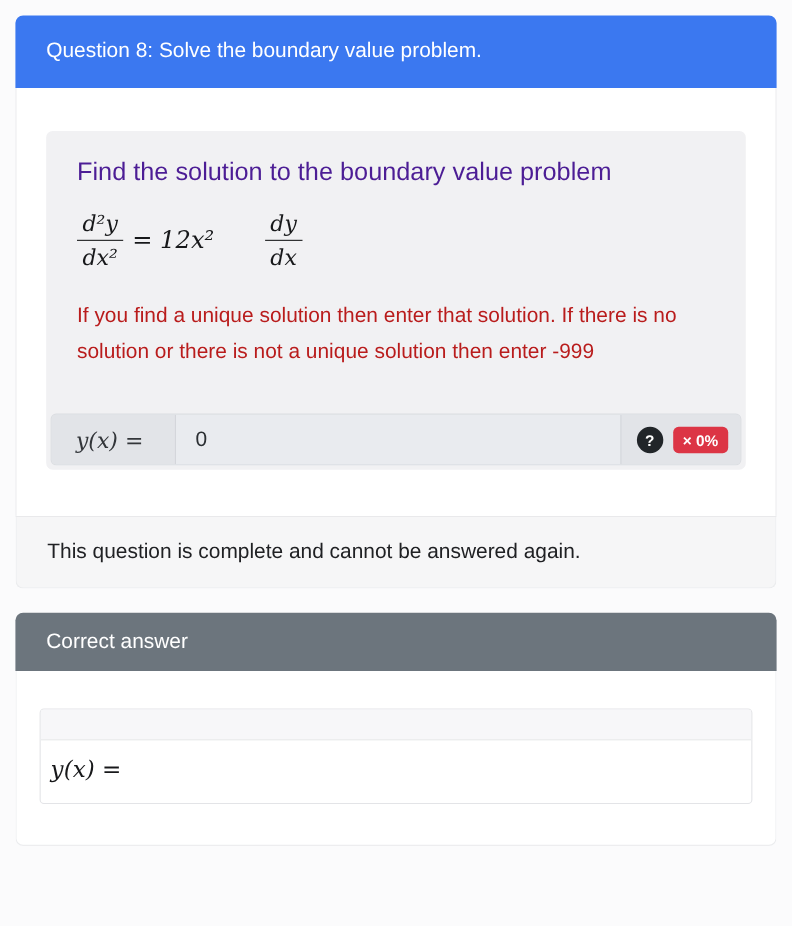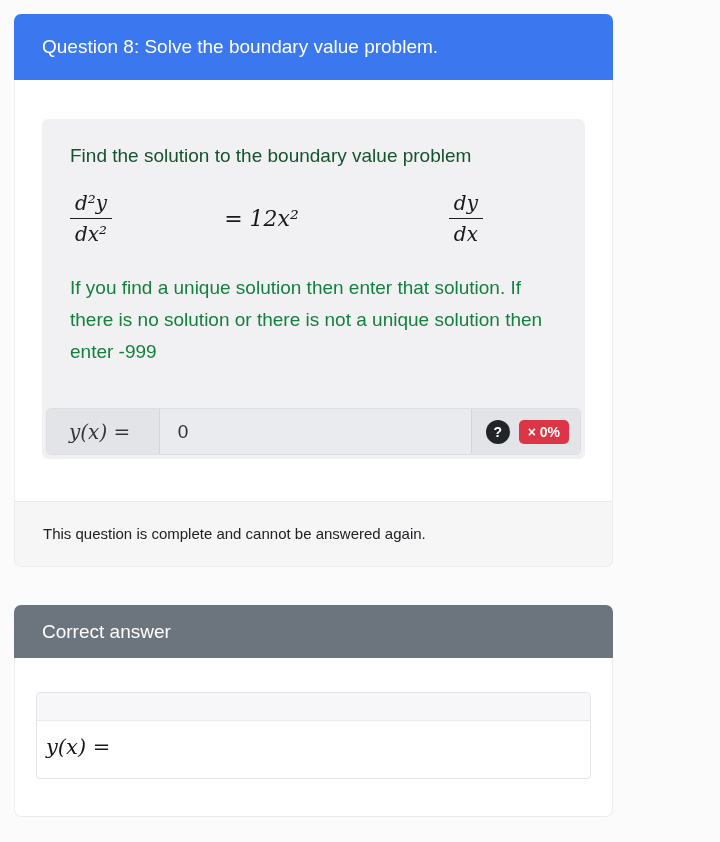--- a/index.html
+++ b/index.html
@@ -9,21 +9,21 @@
     background: #fbfbfc;
     color: #212529;
   }
   .page {
     width: 720px;
     height: 842px;
     padding: 14px 14px 0 14px;
     background: #fbfbfc;
   }
   .card {
-    width: 599px;
+    width: 692px;
     border-radius: 7px;
     background: #ffffff;
   }
   
   .q-header {
     background: #3b78f0;
     color: #ffffff;
     font-size: 19px;
     line-height: 24px;
     padding: 21px 28px;
@@ -34,27 +34,27 @@
     border-left: 1px solid #ebecee;
     border-right: 1px solid #ebecee;
     padding: 39px 27px 42px 27px;
   }
   .statement-box {
     background: #f1f1f3;
     border-radius: 6px;
     padding: 24px 28px 4px 28px;
   }
   .prompt {
-    font-size: 19px;
+    font-size: 23px;
     line-height: 26px;
-    color: #14532d;
+    color: #4c1d95;
   }
   .math-display {
     display: flex;
-    justify-content: space-between;
+    justify-content: flex-start;
     align-items: center;
     margin: 22px 0 26px 0;
     font-family: "DejaVu Serif", serif;
     font-style: italic;
     font-size: 22px;
     color: #17181a;
   }
   .frac {
     display: inline-block;
     text-align: center;
@@ -67,21 +67,21 @@
     border-bottom: 1.5px solid #1d1e20;
   }
   .frac .den { display: block; padding-top: 3px; }
   .math-piece { white-space: pre; }
   .gap-sm { width: 8px; }
   .gap-lg { width: 46px; }
   .gap-md { width: 22px; }
   .instructions {
     font-size: 19px;
     line-height: 32px;
-    color: #15803d;
+    color: #b91c1c;
     margin-bottom: 40px;
   }
   .answer-row {
     display: flex;
     align-items: stretch;
     height: 47px;
     margin: 0 -24px;
     border: 1px solid #dcdee2;
     border-radius: 5px;
     overflow: hidden;
@@ -138,26 +138,26 @@
     padding: 4px 9px;
     border-radius: 5px;
     white-space: pre;
   }
   .q-footer {
     background: #f6f6f7;
     border: 1px solid #ebecee;
     border-top: 1px solid #e9e9eb;
     border-radius: 0 0 7px 7px;
     padding: 20px 28px;
-    font-size: 15px;
+    font-size: 19px;
     line-height: 24px;
     color: #202124;
   }
   
-  .answer-card { margin-top: 38px; }
+  .answer-card { margin-top: 22px; }
   .ca-header {
     background: #6c757d;
     color: #ffffff;
     font-size: 19px;
     line-height: 21px;
     padding: 16px 28px;
     border-radius: 7px 7px 0 0;
   }
   .ca-body {
     background: #ffffff;

